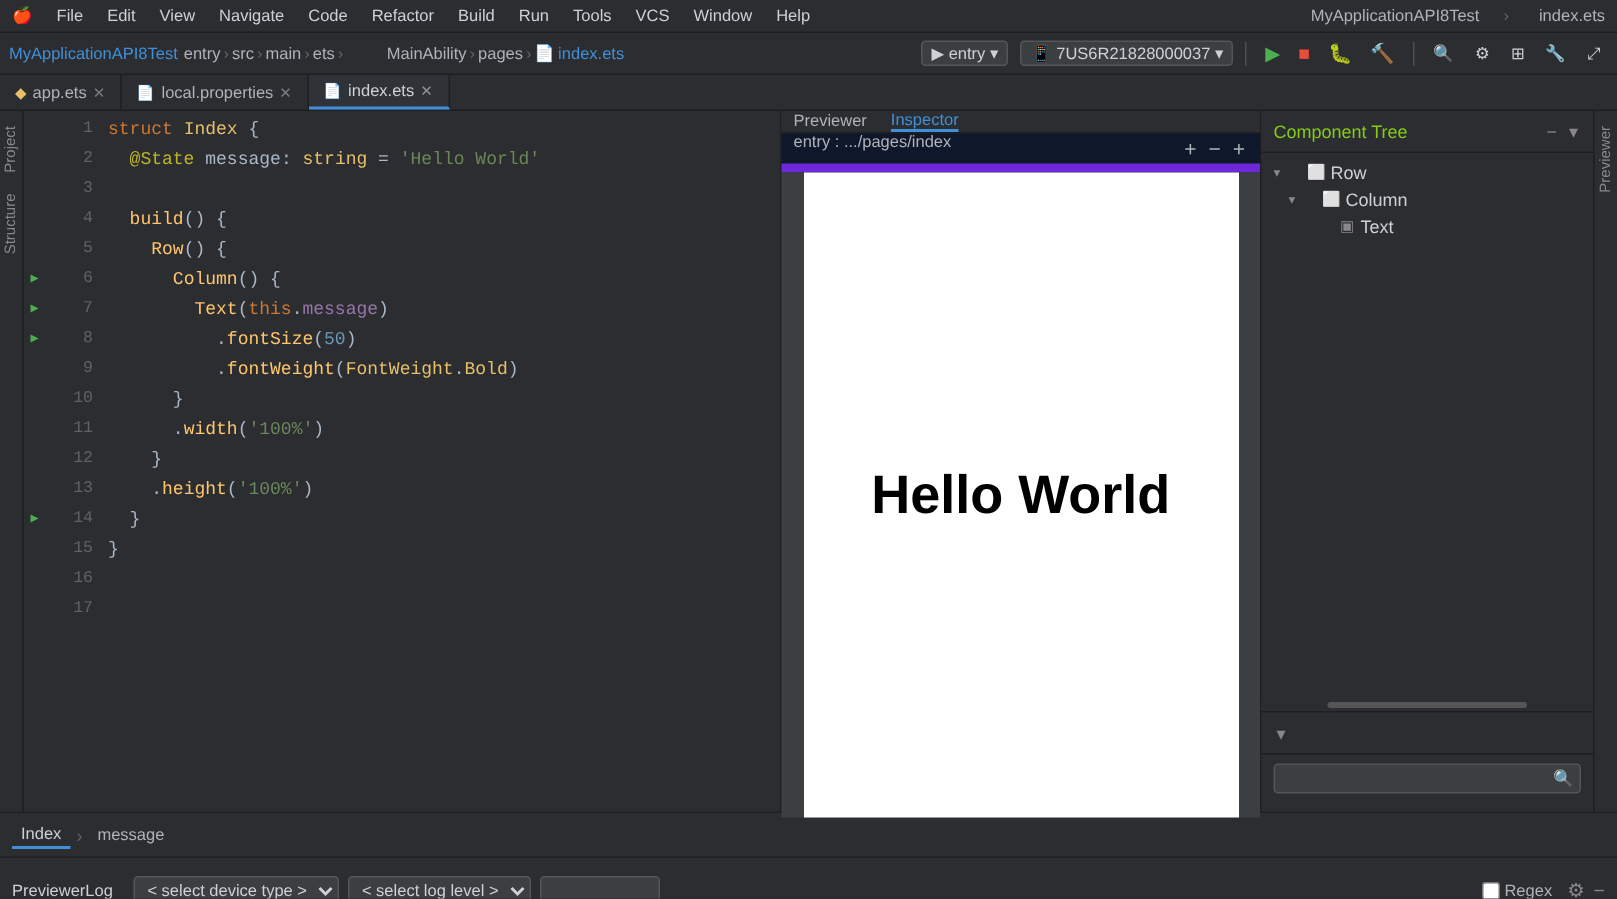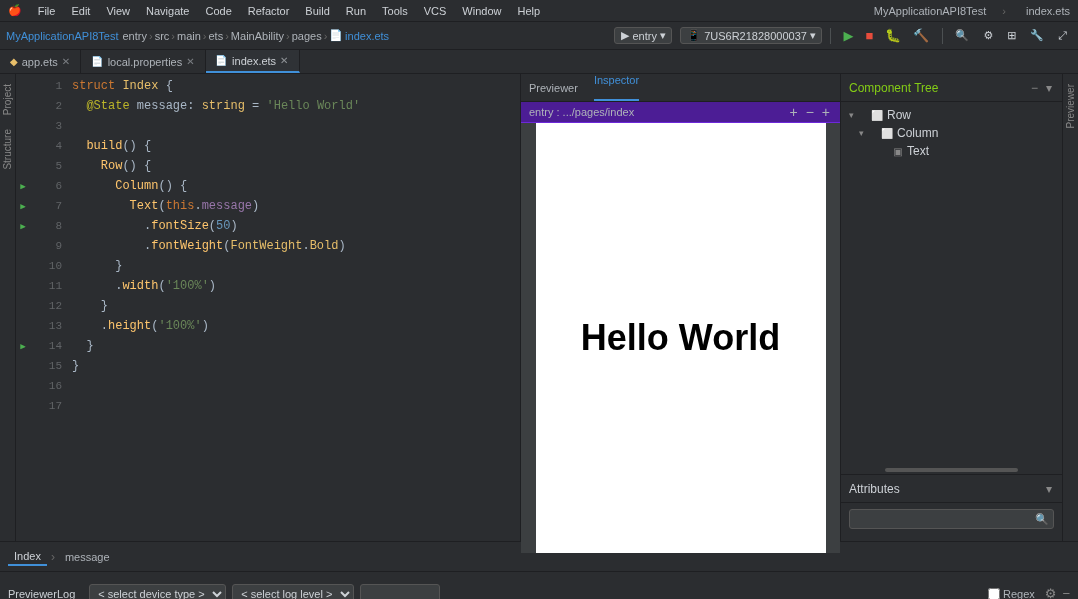--- a/index.html
+++ b/index.html
@@ -51,21 +51,21 @@
     .string { color: #6a8759; }
     .method { color: #ffc66d; }
     .param { color: #9876aa; }
     .number { color: #6897bb; }
     .plain { color: #a9b7c6; }
     .check { color: #4caf50; float: right; margin-left: auto; margin-right: 4px; }
 
     
     .previewer-panel { width: 320px; background: #2b2d30; display: flex; flex-direction: column; border-right: 1px solid #1e1f22; }
     .previewer-header { height: 30px; background: #2b2d30; border-bottom: 1px solid #1e1f22; display: flex; align-items: center; padding: 0 8px; gap: 8px; }
-    .previewer-path { display: flex; align-items: center; background: #4c1d95; height: 28px; padding: 0 8px; border-bottom: 1px solid #6d28d9; font-size: 11px; gap: 6px; }
+    .previewer-path { display: flex; background: #0f172a; height: 28px; padding: 0 8px; border-bottom: 6px solid #6d28d9; font-size: 11px; gap: 6px; }
     .previewer-controls { display: flex; align-items: center; gap: 4px; margin-left: auto; }
     .previewer-controls button { background: none; border: none; color: #aeb3b9; cursor: pointer; font-size: 14px; padding: 2px; }
     .previewer-canvas { flex: 1; display: flex; align-items: flex-start; justify-content: center; background: #3c3f41; }
     .device-frame { width: 290px; height: 430px; background: #fff; display: flex; align-items: center; justify-content: center; }
     .hello-world-text { font-size: 36px; font-weight: bold; color: #000; }
     .previewer-scrollbar { height: 8px; background: #3c3f41; }
 
     
     .inspector-panel { flex: 1; background: #2b2d30; display: flex; flex-direction: column; }
     .comp-tree-header { height: 28px; background: #2b2d30; border-bottom: 1px solid #1e1f22; display: flex; align-items: center; padding: 0 8px; }
@@ -143,21 +143,21 @@
   </div>
   <div style="display:flex; align-items:center; gap:2px; font-size:11px; color:#aeb3b9;">
     <span style="cursor:pointer;">entry</span>
     <span style="color:#666;">›</span>
     <span style="cursor:pointer;">src</span>
     <span style="color:#666;">›</span>
     <span style="cursor:pointer;">main</span>
     <span style="color:#666;">›</span>
     <span style="cursor:pointer;">ets</span>
     <span style="color:#666;">›</span>
-    <span style="cursor:pointer;">MainAbility</span>
+    <span style="cursor:pointer;margin-left:27px;">MainAbility</span>
     <span style="color:#666;">›</span>
     <span style="cursor:pointer;">pages</span>
     <span style="color:#666;">›</span>
     <span style="color:#4090d9; cursor:pointer; display:flex; align-items:center; gap:2px;">
       <span>📄</span>
       <span>index.ets</span>
     </span>
   </div>
   <div class="toolbar-right">
     <div class="entry-tag">
@@ -357,21 +357,21 @@
         <div class="code-line">
           <span class="plain">}</span>
         </div>
       </div>
     </div>
   </div>
 
   <div class="previewer-panel">
     <div class="previewer-header">
       <span style="font-size:11px; color:#aeb3b9; cursor:pointer;">Previewer</span>
-      <span style="color:#4090d9; border-bottom:2px solid #4090d9; padding-bottom:13px; font-size:11px; cursor:pointer; margin-left:8px;">Inspector</span>
+      <span style="color:#4090d9; border-bottom:2px solid #4090d9; padding-bottom:0; font-size:11px; cursor:pointer; margin-left:8px;">Inspector</span>
     </div>
     <div class="previewer-path">
       <span style="font-size:11px; color:#aeb3b9;">entry : .../pages/index</span>
       <div class="previewer-controls">
         <button style="background:none; border:none; color:#aeb3b9; cursor:pointer; font-size:14px;">+</button>
         <button style="background:none; border:none; color:#aeb3b9; cursor:pointer; font-size:14px;">−</button>
         <button style="background:none; border:none; color:#aeb3b9; cursor:pointer; font-size:14px;">+</button>
       </div>
     </div>
     <div class="previewer-canvas">
@@ -414,21 +414,20 @@
         <span class="tree-label">Text</span>
       </div>
     </div>
 
     <div style="height:8px; background:#2b2d30; position:relative;">
       <div style="width:60%; height:4px; background:#555; border-radius:2px; margin: 2px auto;"></div>
     </div>
 
     <div class="attributes-section">
       <div class="attributes-header">
-        <span class="attributes-title">Attributes</span>
         <button class="comp-tree-btn">▾</button>
       </div>
       <div class="attributes-body">
         <div class="attr-search-container">
           <input type="text" class="attr-search" placeholder="" style="">
           <span class="attr-search-icon">🔍</span>
         </div>
       </div>
     </div>
   </div>

